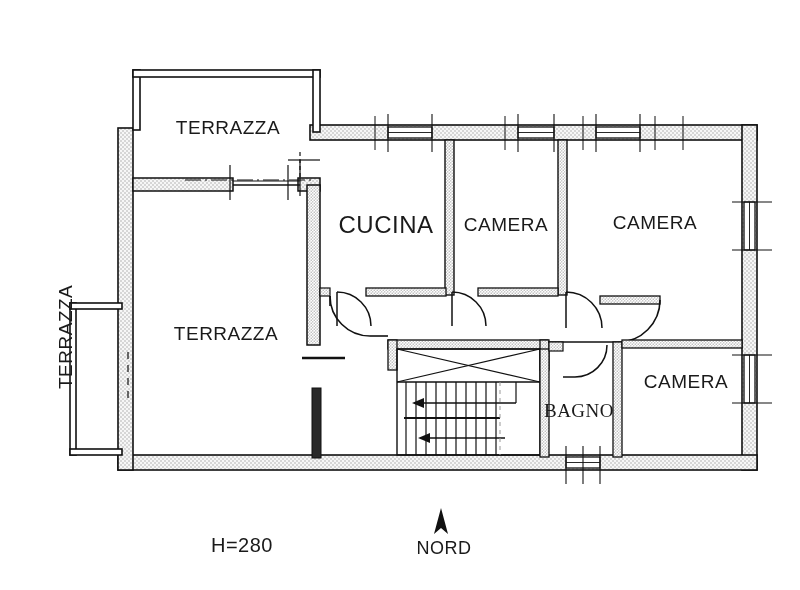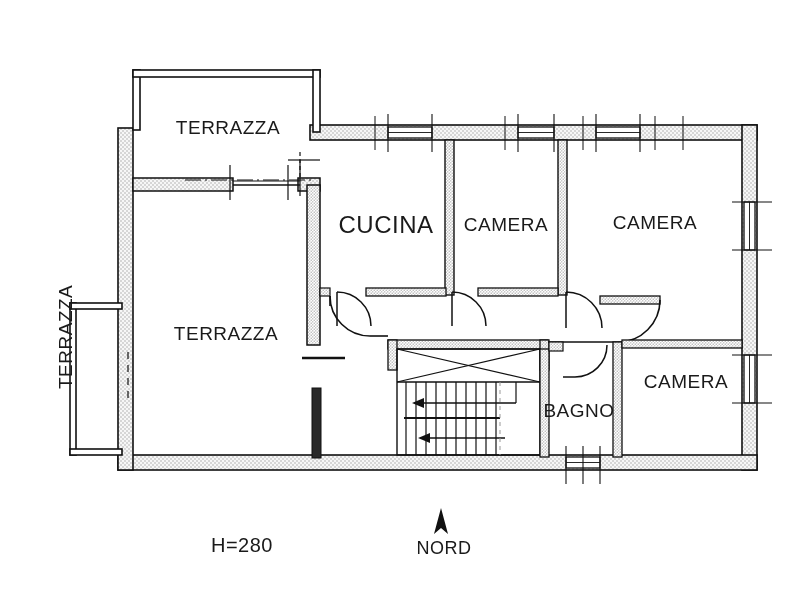--- a/index.html
+++ b/index.html
@@ -292,21 +292,21 @@
   <div class="room-label" style="left:226px; top:334px; font-size:19px; transform:translate(-50%,-50%);">TERRAZZA</div>
 
   <div class="room-label rotated" style="left:107px; top:400px; font-size:19px; transform:translate(-50%,-50%) rotate(-90deg);">TERRAZZA</div>
 
   <div class="room-label" style="left:386px; top:225px; font-size:24px; transform:translate(-50%,-50%);">CUCINA</div>
 
   <div class="room-label" style="left:506px; top:225px; font-size:19px; transform:translate(-50%,-50%);">CAMERA</div>
 
   <div class="room-label" style="left:655px; top:223px; font-size:19px; transform:translate(-50%,-50%);">CAMERA</div>
 
-  <div class="room-label" style="left:579px; top:411px; font-size:19px; transform:translate(-50%,-50%);">BAGNO</div>
+  <div class="room-label" style="left:579px; top:411px; font-size:19px; transform:translate(-50%,-50%);font-family:Liberation Serif, serif;">BAGNO</div>
 
   <div class="room-label" style="left:686px; top:382px; font-size:19px; transform:translate(-50%,-50%);">CAMERA</div>
 
 
   <div class="caption" style="left:242px; top:545px; font-size:20px; transform:translate(-50%,-50%);text-align:right;">H=280</div>
 
   <div class="caption" style="left:444px; top:548px; font-size:18px; transform:translate(-50%,-50%);">NORD</div>
 
 
 </div>

